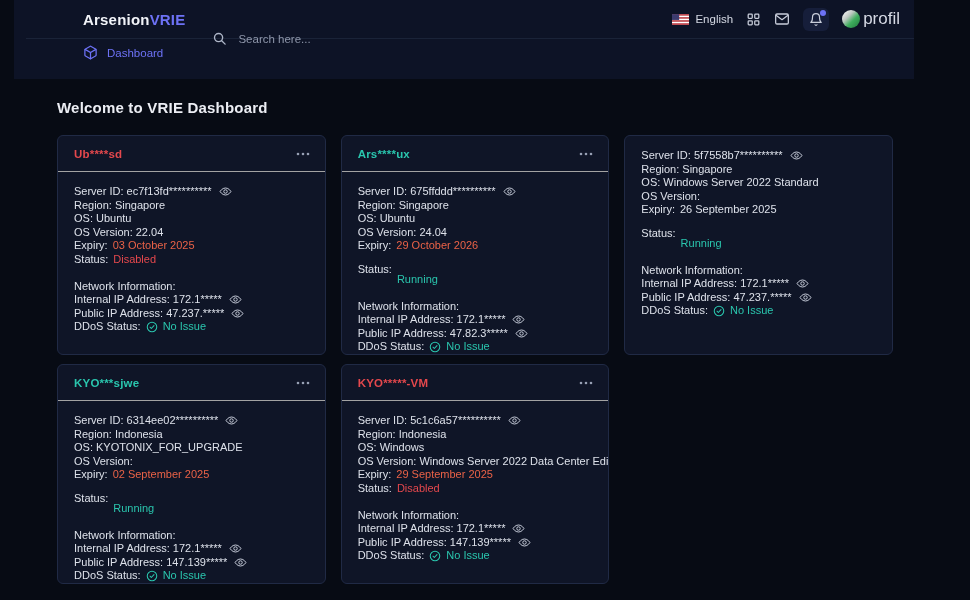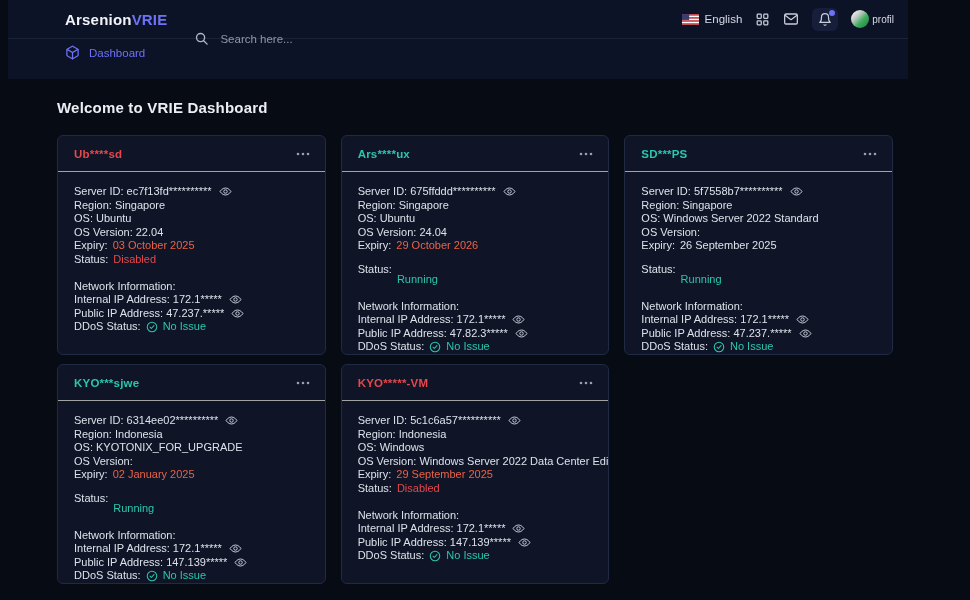--- a/index.html
+++ b/index.html
@@ -3,38 +3,38 @@
 <meta charset="utf-8">
 <style>
   * { box-sizing: border-box; }
   html,body { margin:0; padding:0; }
   body {
     width:970px; height:600px; position:relative; overflow:hidden;
     background:#070b14; color:#dde1ea;
     font-family:"Liberation Sans", sans-serif;
   }
   
-  .top-panel { position:absolute; top:0; left:8px; width:900px; height:79px; background:#0d1326; }
+  .top-panel { position:absolute; top:0; left:14px; width:900px; height:79px; background:#0d1326;padding-left:12px; }
   .navbar { height:38px; display:flex; align-items:center; justify-content:space-between; padding:0 14px 0 57px; }
   .nav-left { display:flex; align-items:center; }
   .logo { font-size:15px; font-weight:bold; letter-spacing:.2px; cursor:pointer; white-space:nowrap; }
   .logo-main { color:#f1f3f8; }
   .logo-accent { color:var(--accent); font-weight:600; }
   .search { display:flex; align-items:center; gap:9px; margin-left:27px;margin-top:39px; }
   .search input { background:transparent; border:none; outline:none; color:#cfd4e0; font-size:11.5px; width:150px; }
   .search input::placeholder { color:#8f97ab; }
   .nav-right { display:flex; align-items:center; gap:13px;justify-content:space-between; }
   .lang { display:flex; align-items:center; gap:6px; font-size:11.5px; color:#d5d9e4; cursor:pointer; }
   .icon-btn { background:none; border:none; padding:0; cursor:pointer; display:flex; align-items:center; }
   .bell-wrap { position:relative; background:#161e3a; border-radius:6px; padding:4px 6px; }
   .badge-dot { position:absolute; top:2px; right:3px; width:6px; height:6px; border-radius:50%; background:var(--accent); }
   .avatar-group { display:flex; align-items:center; gap:3px; cursor:pointer; }
   .avatar { width:18px; height:18px; border-radius:50%;
     background:linear-gradient(135deg,#e9ece9 15%,#bfc8c2 35%,#3fae5e 60%,#2c8c49 85%); }
-  .profile-label { font-size:10px; color:#d5d9e4; }
+  .profile-label { font-size:17px; color:#d5d9e4; }
   .breadcrumb-bar { height:28px; border-top:1px solid #1a2338; display:flex; align-items:center; gap:9px; padding-left:57px; }
   .breadcrumb-link { font-size:11.5px; color:var(--accent); text-decoration:none; cursor:pointer; }
   
   main { position:absolute; top:79px; left:0; width:970px; }
   .page-title { margin:20px 0 0 57px; font-size:15px; font-weight:bold; color:#eceef4; letter-spacing:.2px; }
   .cards { margin:19px 0 0 57px; width:836px; display:grid; grid-template-columns:repeat(3,1fr); column-gap:15px; row-gap:9px; }
   .card { background:#0f1527; border:1px solid #202a45; border-radius:6px; height:220px; overflow:hidden; }
   .card-header { display:flex; justify-content:space-between; align-items:center; padding:12px 12px 11px 16px; border-bottom:1px solid #a3a3a3; }
   .card-title { font-size:11.5px; font-weight:bold; letter-spacing:.2px; }
   .title-red { color:var(--red); } .title-teal { color:var(--teal); }
@@ -249,30 +249,20 @@
             <circle cx="12" cy="12" r="9.5"></circle>
                 <path d="M8 12.4l2.6 2.6 5.4-5.8"></path>
           </svg>
         </span>
         <span class="teal-text">No Issue</span>
       </div>
     </div>
   </section>
 
   <section class="card">
-    <div class="card-header">
-      <span class="card-title title-teal">SD***PS</span>
-      <button class="menu-btn">
-        <svg width="16" height="6" viewBox="0 0 16 6">
-          <circle cx="3" cy="3" r="1.3" fill="#97a0b4"></circle>
-              <circle cx="8" cy="3" r="1.3" fill="#97a0b4"></circle>
-              <circle cx="13" cy="3" r="1.3" fill="#97a0b4"></circle>
-        </svg>
-      </button>
-    </div>
     <div class="card-body">
       <div class="line">
         <span>Server ID: 5f7558b7**********</span>
         <span class="eye">
           <svg width="13" height="13" viewBox="0 0 24 24" fill="none" stroke="#c9cedb" stroke-width="1.8">
             <path d="M2 12s3.6-6.5 10-6.5S22 12 22 12s-3.6 6.5-10 6.5S2 12 2 12z"></path>
                 <circle cx="12" cy="12" r="3.2"></circle>
           </svg>
         </span>
       </div>
@@ -339,21 +329,21 @@
             <path d="M2 12s3.6-6.5 10-6.5S22 12 22 12s-3.6 6.5-10 6.5S2 12 2 12z"></path>
                 <circle cx="12" cy="12" r="3.2"></circle>
           </svg>
         </span>
       </div>
       <div class="line">Region: Indonesia</div>
       <div class="line">OS: KYOTONIX_FOR_UPGRADE</div>
       <div class="line">OS Version:</div>
       <div class="line">
         <span>Expiry:</span>
-        <span class="hl-orange">02 January 2025</span>
+        <span class="hl-orange">02 September 2025</span>
       </div>
       <div class="line">
         <span>Status:</span>
         <span class="st-teal">Running</span>
       </div>
       <div class="spacer"></div>
       <div class="line">Network Information:</div>
       <div class="line">
         <span>Internal IP Address: 172.1*****</span>
         <span class="eye">

